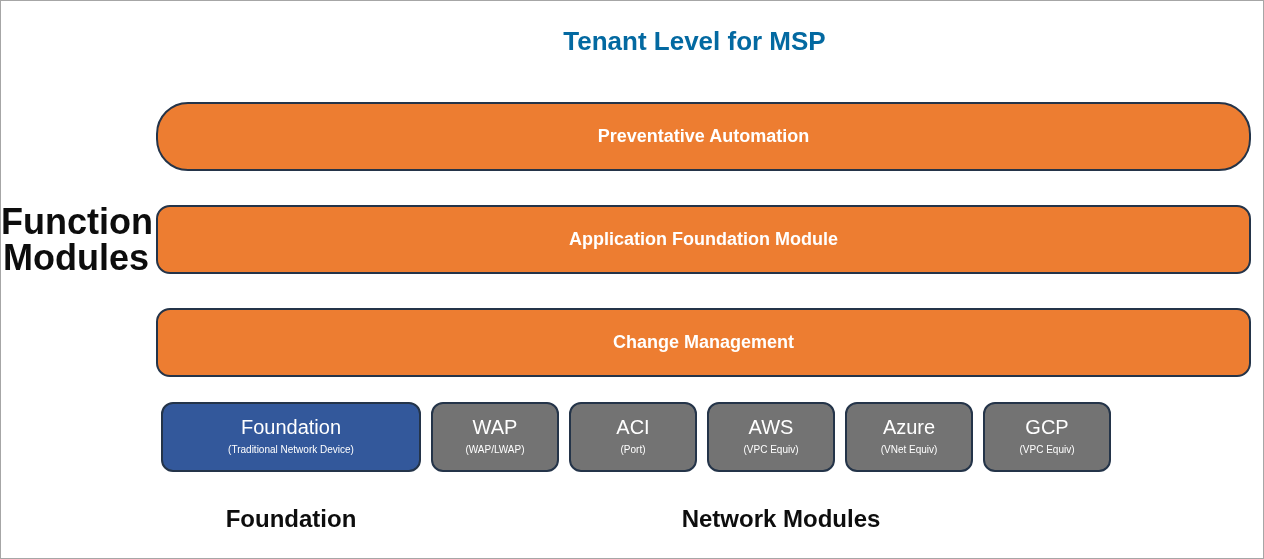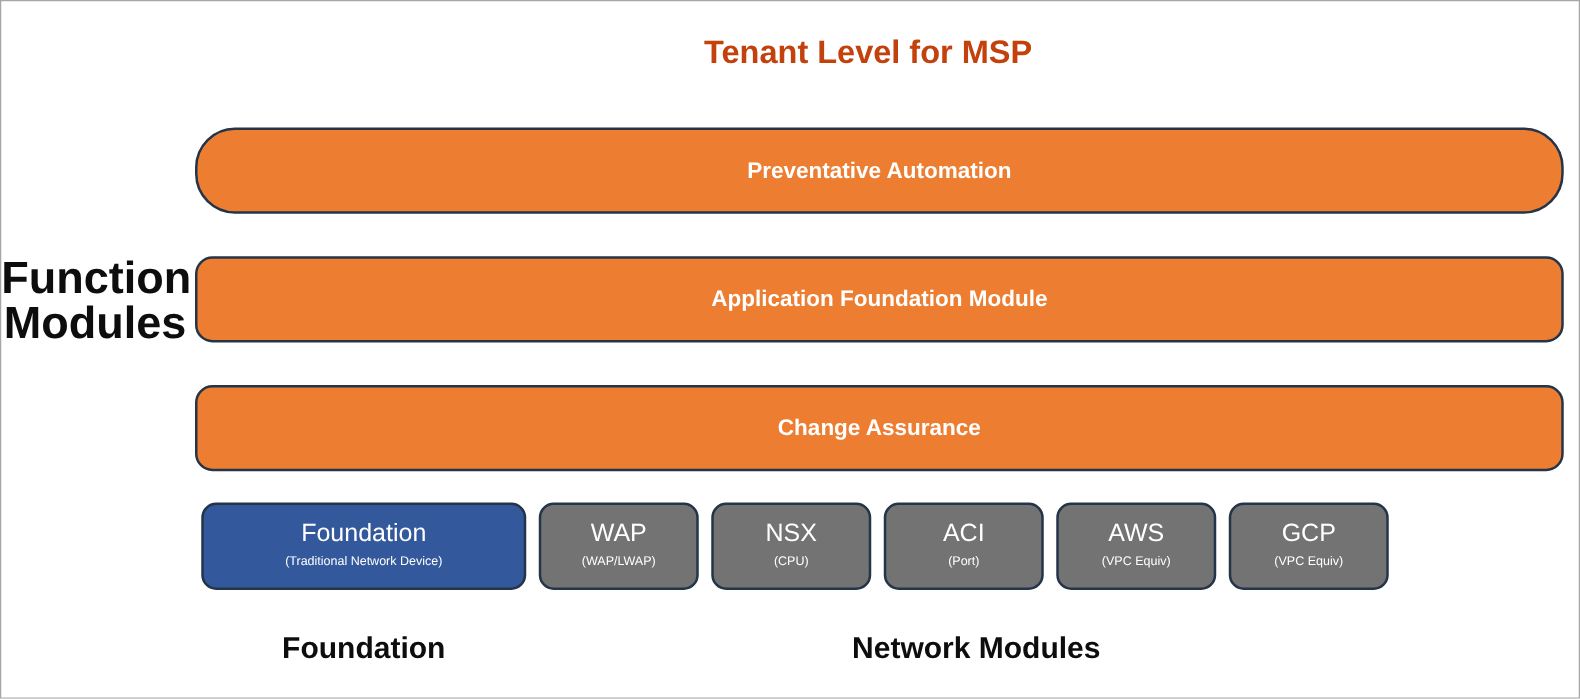--- a/index.html
+++ b/index.html
@@ -18,21 +18,21 @@
     overflow: hidden;
   }
   .title {
     position: absolute;
     top: 24px;
     left: 145px;
     width: 1097px;
     text-align: center;
     font-size: 26px;
     font-weight: bold;
-    color: #c2410c;
+    color: #0369a1;
     line-height: 32px;
   }
   .side-label {
     position: absolute;
     top: 203px;
     left: 0px;
     width: 150px;
     text-align: center;
     font-size: 36px;
     font-weight: bold;
@@ -119,43 +119,43 @@
 
   <div class="side-label">Function Modules</div>
 
   <div class="bar bar-1">
     <span>Preventative Automation</span>
   </div>
   <div class="bar bar-2">
     <span>Application Foundation Module</span>
   </div>
   <div class="bar bar-3">
-    <span>Change Assurance</span>
+    <span>Change Management</span>
   </div>
 
   <div class="bottom-row">
     <div class="module-box foundation-box">
       <span class="main">Foundation</span>
       <span class="sub">(Traditional Network Device)</span>
     </div>
     <div class="module-box green-box">
       <span class="main">WAP</span>
       <span class="sub">(WAP/LWAP)</span>
     </div>
     <div class="module-box green-box">
-      <span class="main">NSX</span>
-      <span class="sub">(CPU)</span>
-    </div>
-    <div class="module-box green-box">
       <span class="main">ACI</span>
       <span class="sub">(Port)</span>
     </div>
     <div class="module-box green-box">
       <span class="main">AWS</span>
       <span class="sub">(VPC Equiv)</span>
+    </div>
+    <div class="module-box green-box">
+      <span class="main">Azure</span>
+      <span class="sub">(VNet Equiv)</span>
     </div>
     <div class="module-box green-box">
       <span class="main">GCP</span>
       <span class="sub">(VPC Equiv)</span>
     </div>
   </div>
 
   <div class="group-label group-label-foundation">Foundation</div>
   <div class="group-label group-label-network">Network Modules</div>
 

